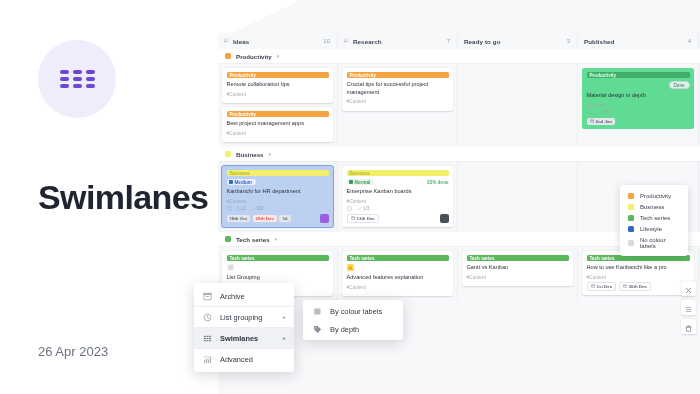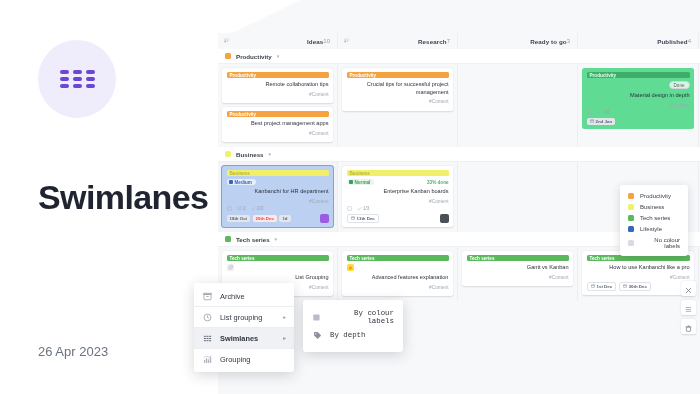--- a/index.html
+++ b/index.html
@@ -1,21 +1,21 @@
 <!DOCTYPE html>
 <html><head>
 <meta charset="utf-8">
 <style>
   * { box-sizing: border-box; margin: 0; padding: 0; }
   html, body {
     width: 700px; height: 394px;
     font-family: "Liberation Sans", sans-serif;
     background: #ffffff; overflow: hidden;
   }
-  .page { position: relative; width: 700px; height: 394px; background: #fff; text-align: right; }
+  .page { position: relative; width: 700px; height: 394px; background: #fff; }
 
   
   .left-panel { position: absolute; left: 0; top: 0; width: 250px; height: 394px; z-index: 5; }
   .logo-circle {
     position: absolute; left: 38px; top: 40px; width: 78px; height: 78px;
     border-radius: 50%; background: #efecfb;
     display: flex; align-items: center; justify-content: center;
   }
   .logo-grid { display: grid; grid-template-columns: repeat(3, 9px); grid-gap: 3px 4px; }
   .logo-dash { width: 9px; height: 4px; border-radius: 2px; background: #6c47d4; }
@@ -158,21 +158,21 @@
   }
   .ctx-item { display: flex; align-items: center; height: 20px; padding: 0 8px; font-size: 7.4px; color: #2f3540; }
   .ctx-item.active { background: #f0f1f4; font-weight: bold; }
   .ctx-ic { width: 10px; margin-right: 8px; display: inline-flex; align-items: center; justify-content: center; color: #8e949f; }
   .ctx-arrow { margin-left: auto; font-size: 5.5px; color: #9aa0ab; }
   .ctx-div { height: 1px; background: #eceef1; margin: 0 0; }
 
   .ctx-sub {
     position: absolute; left: 303px; top: 300px; width: 100px;
     background: #fff; border-radius: 3px; box-shadow: 0 3px 14px rgba(25,31,45,0.18);
-    z-index: 41; padding: 8px 0; font-family: Liberation Mono, monospace;
+    z-index: 41; padding: 2px 0;
   }
   .sub-item { display: flex; align-items: center; height: 18px; padding: 0 9px; font-size: 7.4px; color: #2f3540; }
   .sub-ic { width: 10px; margin-right: 8px; display: inline-flex; align-items: center; justify-content: center; color: #8b919c; }
 </style>
 </head>
 <body>
 
 <div class="page">
 
   <div class="left-panel">
@@ -542,21 +542,21 @@
           <svg width="9" height="9" viewBox="0 0 10 10">
             <g fill="#b0b6bf">
               <rect x="1" y="5.4" width="1.5" height="3.4"></rect>
               <rect x="3.2" y="3.6" width="1.5" height="5.2"></rect>
               <rect x="5.4" y="4.8" width="1.5" height="4"></rect>
               <rect x="7.6" y="2.4" width="1.5" height="6.4"></rect>
             </g>
             <path d="M1 2.6 4 1.2 6.6 2.6 9.2 1" stroke="#b0b6bf" fill="none" stroke-width="0.7"></path>
           </svg>
         </span>
-        <span>Grouping</span>
+        <span>Advanced</span>
       </div>
     </div>
   <div class="ctx-sub" id="ctx-sub">
       <div class="sub-item">
         <span class="sub-ic">
           <svg width="9" height="9" viewBox="0 0 10 10">
             <rect x="1.4" y="1.8" width="7" height="6.4" rx="1" fill="#b7bcc5"></rect>
           </svg>
         </span>
         <span>By colour labels</span>

